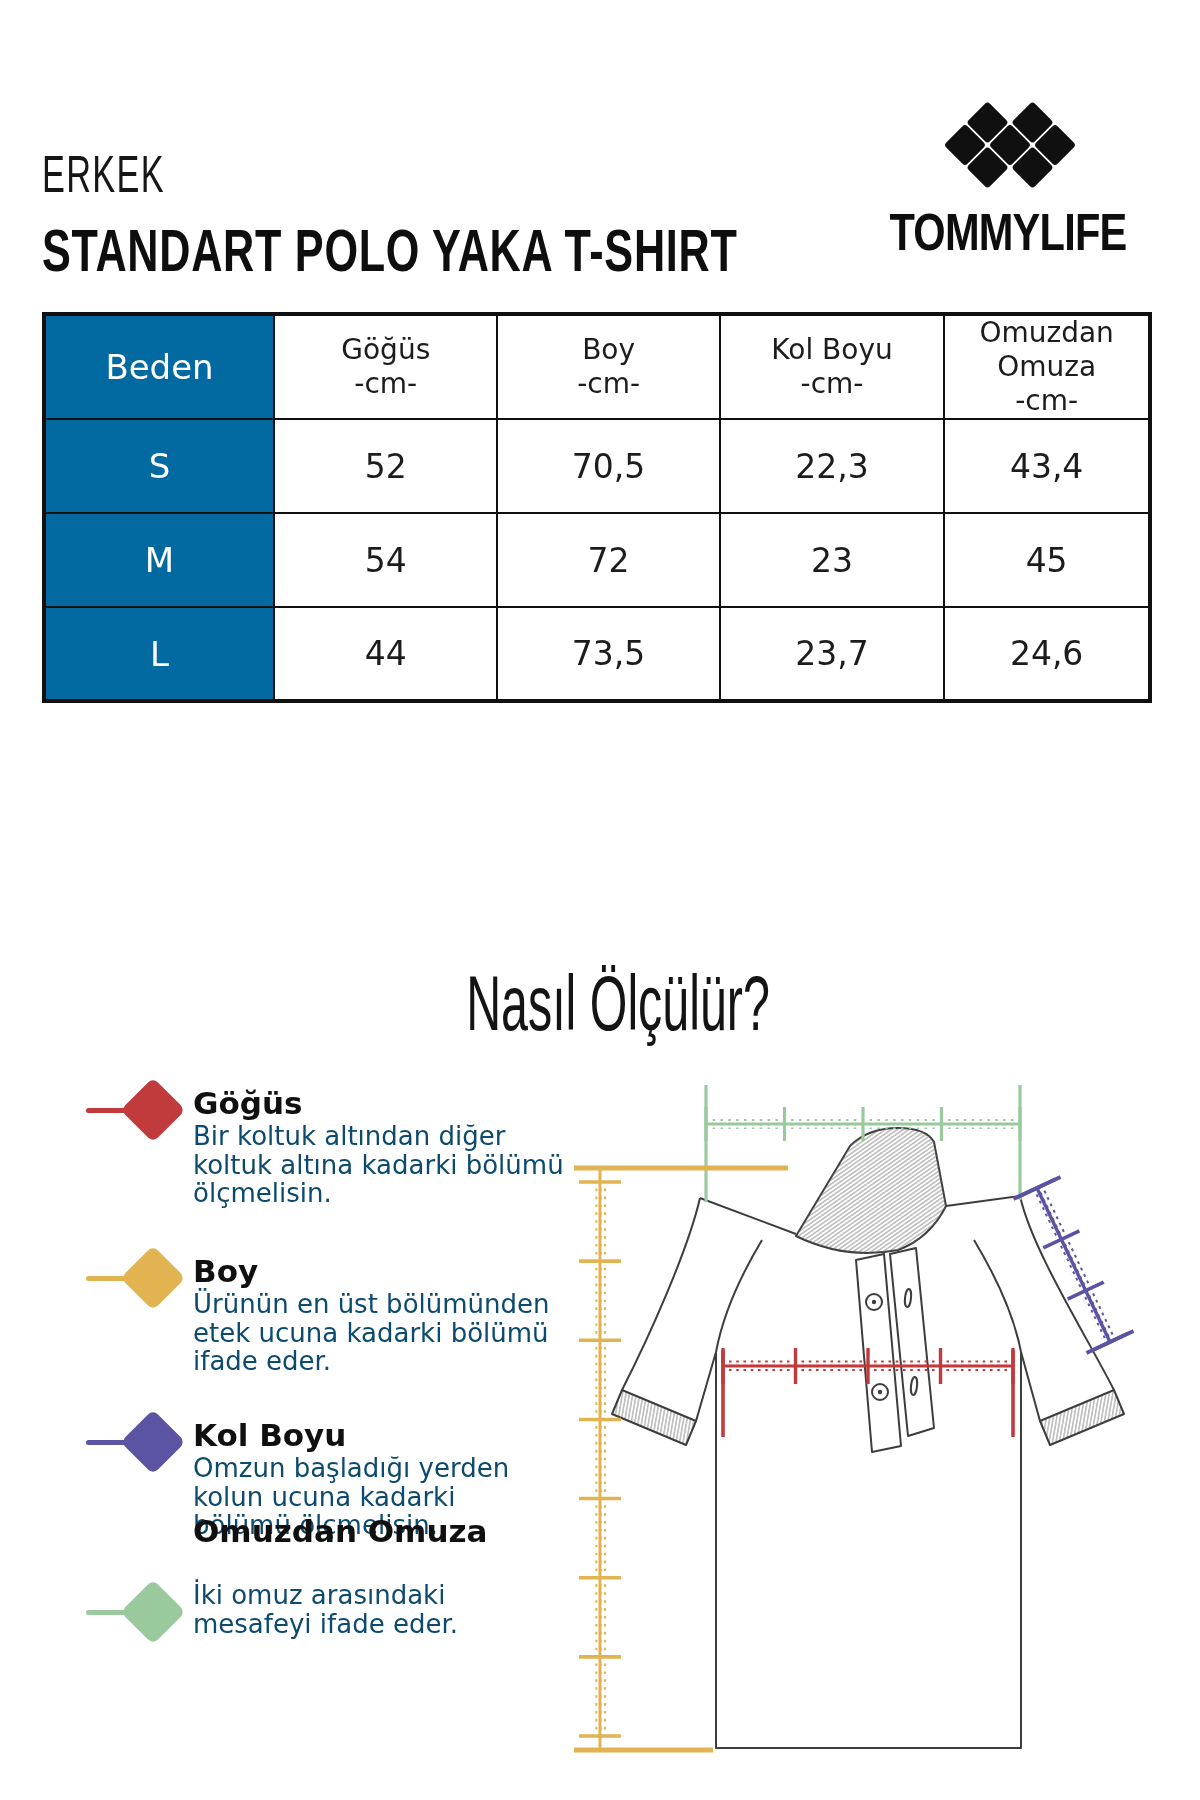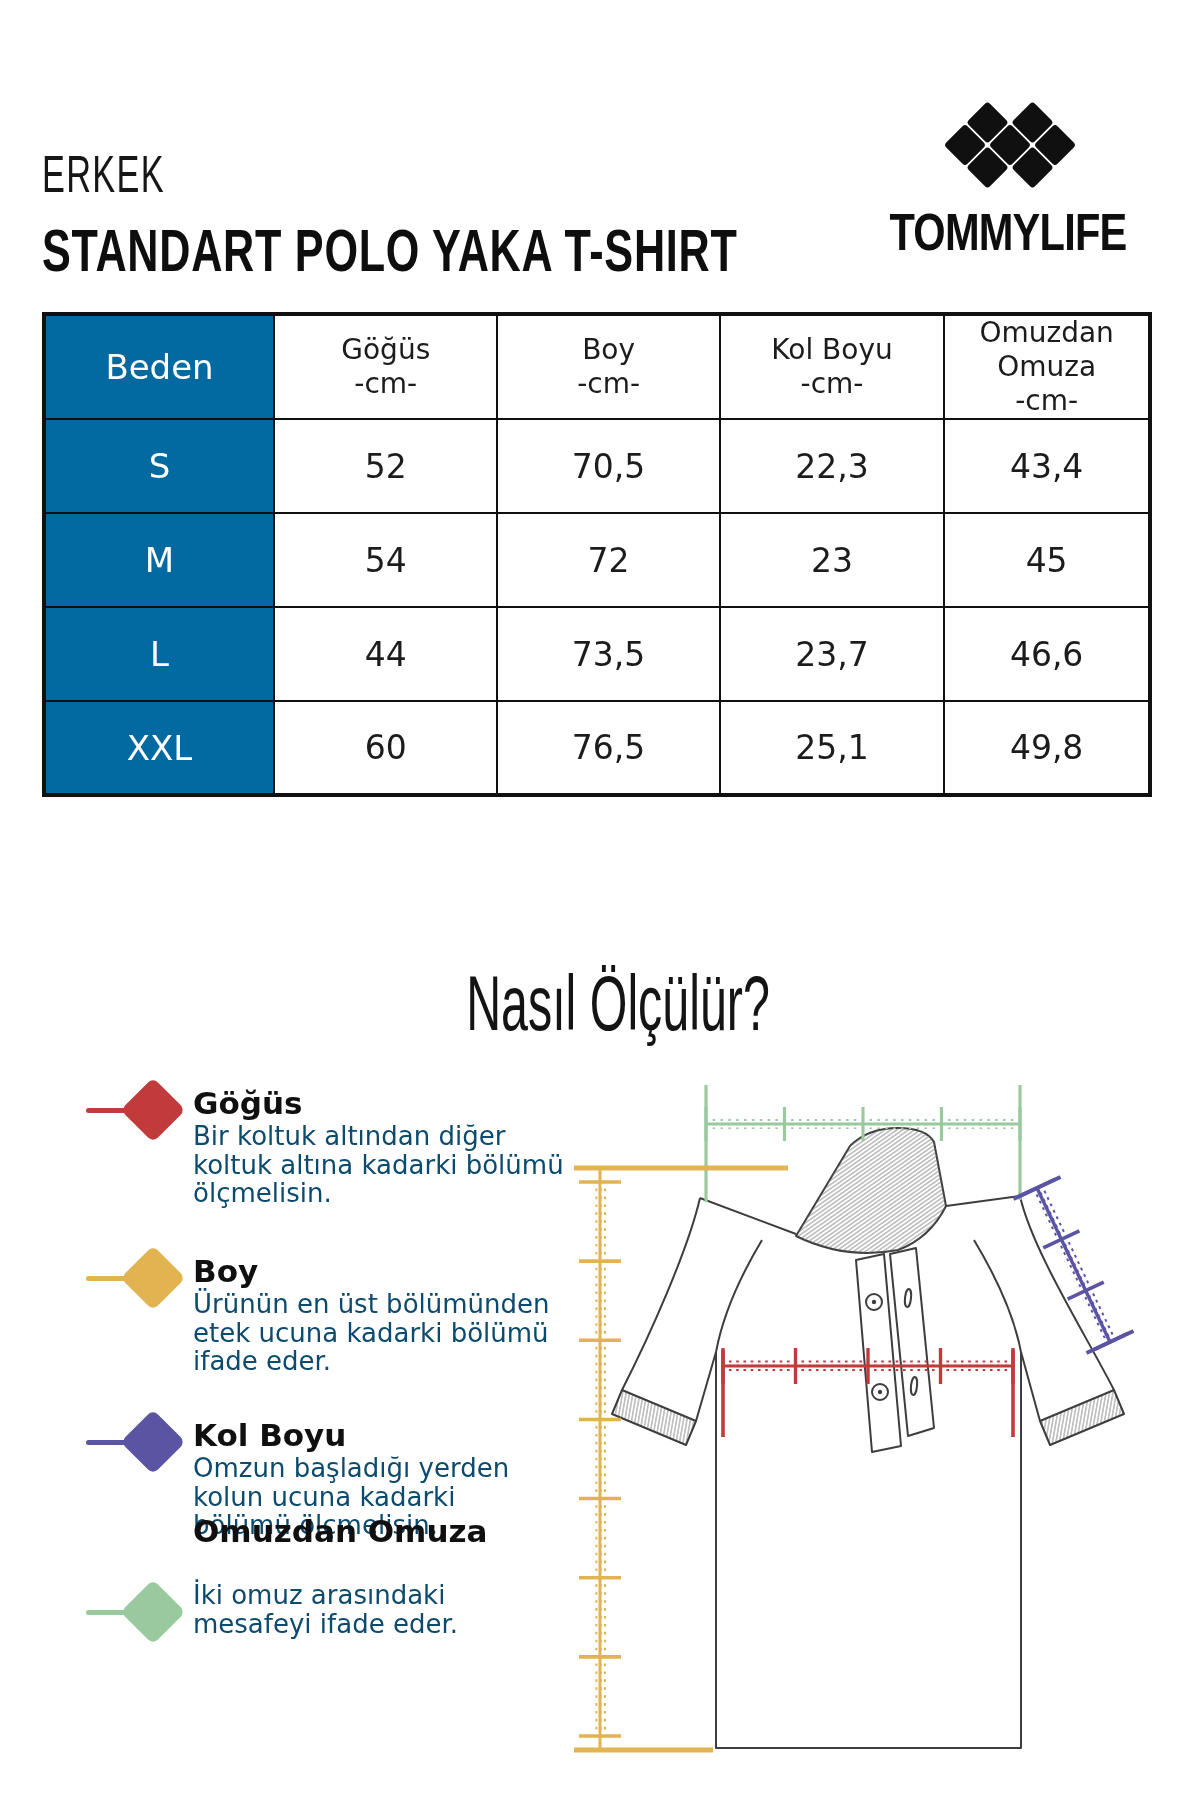--- a/index.html
+++ b/index.html
@@ -96,28 +96,21 @@
       <td class="val">54</td>
       <td class="val">72</td>
       <td class="val">23</td>
       <td class="val">45</td>
     </tr>
     <tr>
       <td class="sizecol">L</td>
       <td class="val">44</td>
       <td class="val">73,5</td>
       <td class="val">23,7</td>
-      <td class="val">46,6</td>
-    </tr>
-    <tr>
-      <td class="sizecol">XXL</td>
-      <td class="val">60</td>
-      <td class="val">76,5</td>
-      <td class="val">25,1</td>
-      <td class="val">49,8</td>
+      <td class="val">24,6</td>
     </tr>
   </tbody>
     </table>
 
   <div class="cond measure-title">Nasıl Ölçülür?</div>
 
   <div class="legend-item">
     <div class="icon" style="top:1087px">
       <div class="lead" style="background: rgb(193, 58, 60);"></div>
       <div class="diamond" style="background: rgb(193, 58, 60);"></div>

